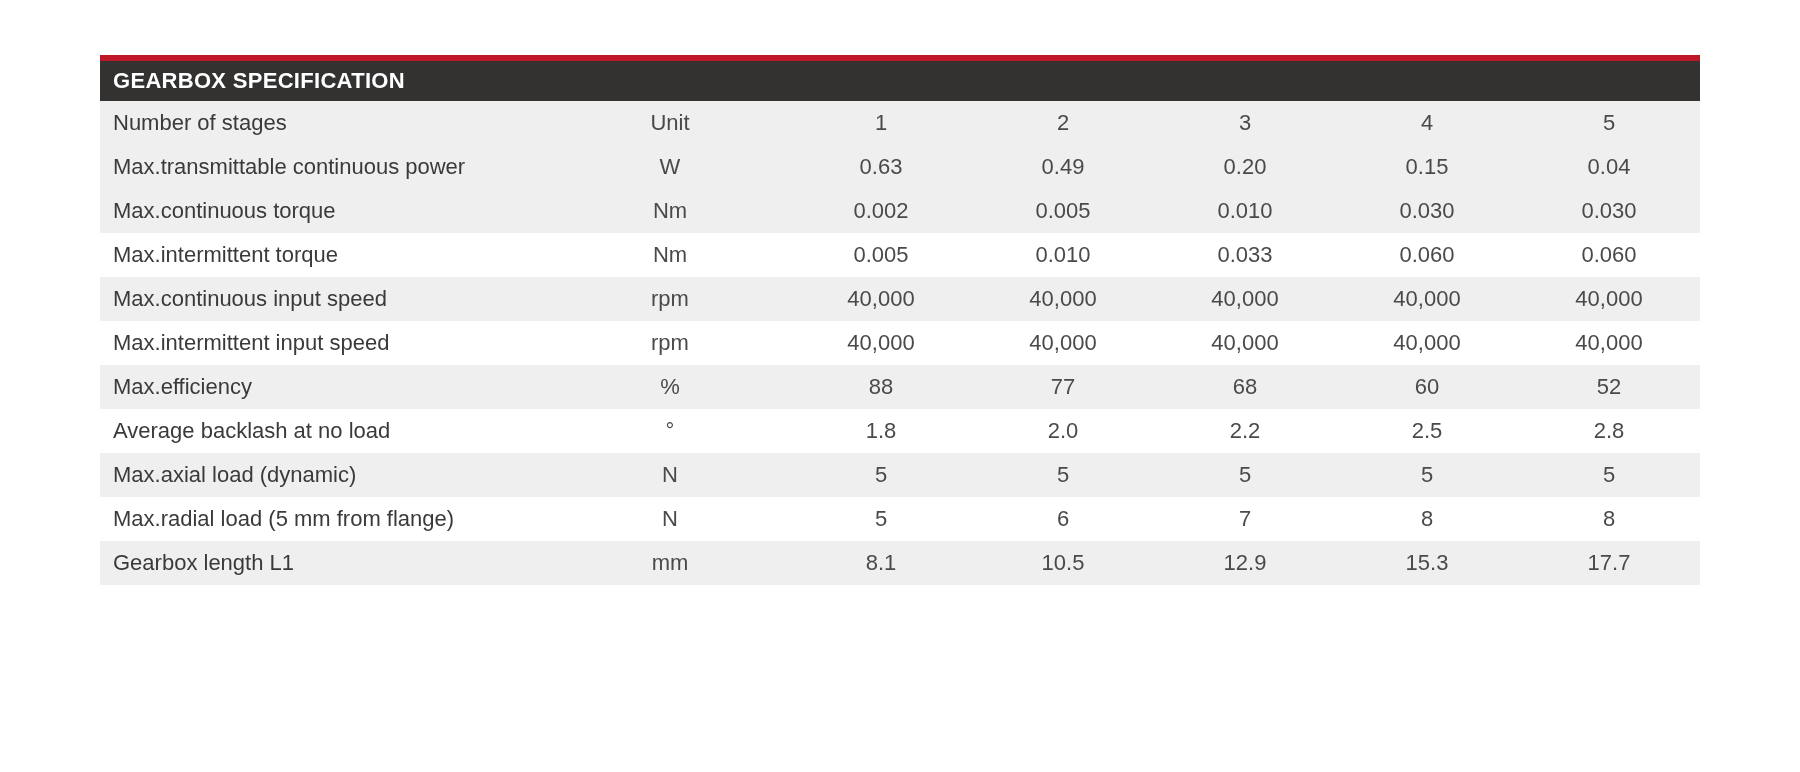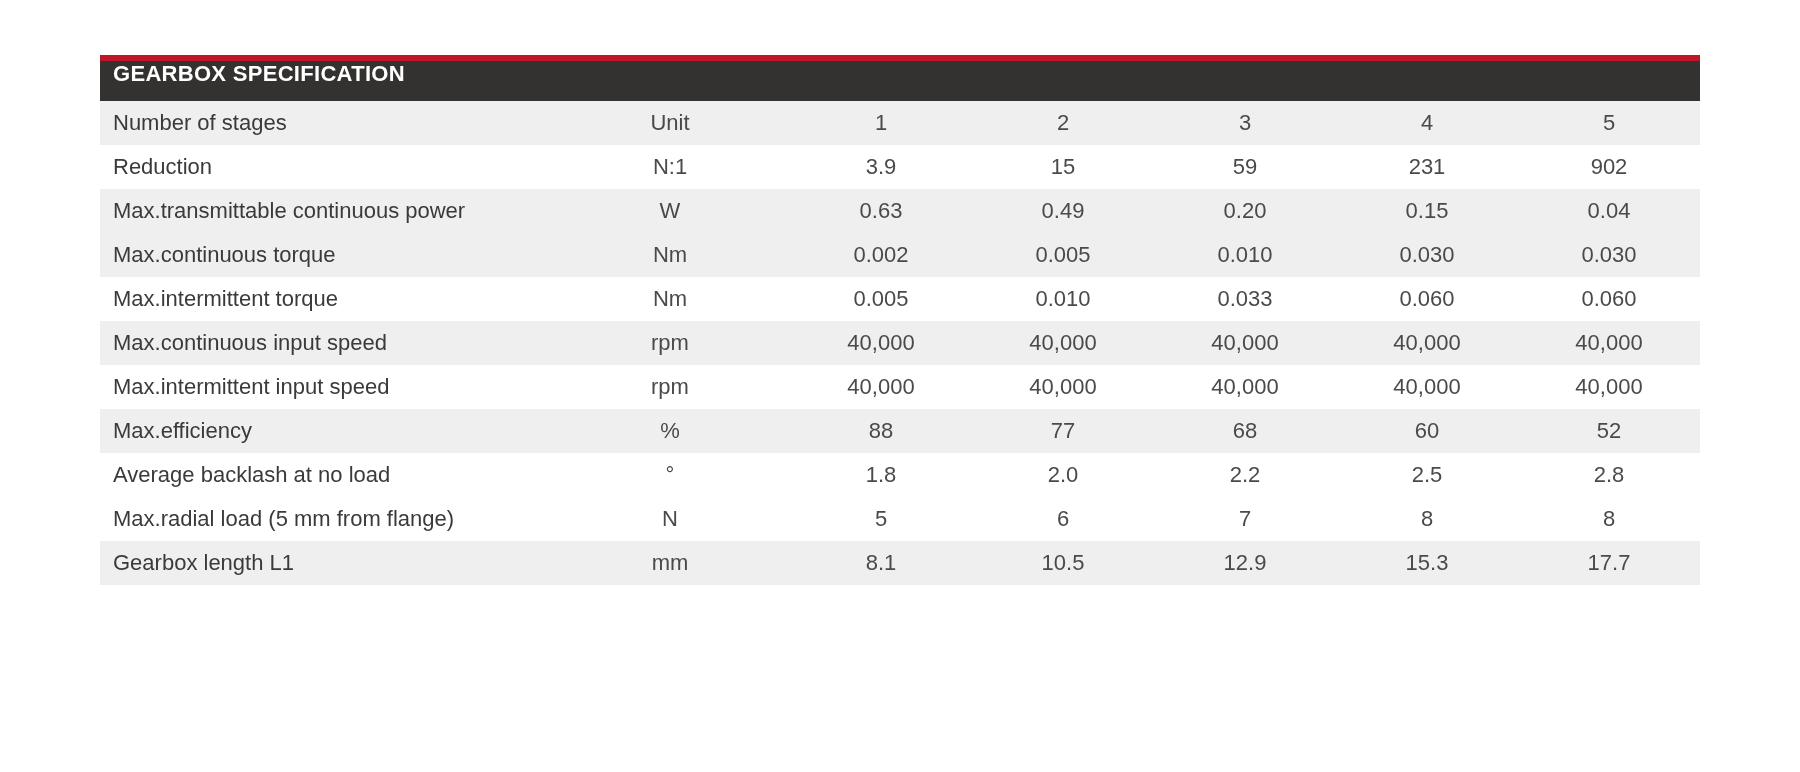--- a/index.html
+++ b/index.html
@@ -21,20 +21,21 @@
     top: 55px;
     width: 1600px;
   }
   .accent-bar {
     height: 6px;
     width: 100%;
   }
   .title-bar {
     height: 40px;
     display: flex;
+    align-items: center;
     padding-left: 13px;
     box-sizing: border-box;
   }
   .title-bar .title {
     color: #ffffff;
     font-size: 22px;
     font-weight: bold;
     letter-spacing: 0.3px;
   }
   table.spec-table {
@@ -87,29 +88,20 @@
       <tbody>
           <tr class="alt">
             <td class="label-cell">Number of stages</td>
             <td>Unit</td>
             <td>1</td>
             <td>2</td>
             <td>3</td>
             <td>4</td>
             <td>5</td>
           </tr>
-          <tr>
-            <td class="label-cell">Reduction</td>
-            <td>N:1</td>
-            <td>3.9</td>
-            <td>15</td>
-            <td>59</td>
-            <td>231</td>
-            <td>902</td>
-          </tr>
           <tr class="alt">
             <td class="label-cell">Max.transmittable continuous power</td>
             <td>W</td>
             <td>0.63</td>
             <td>0.49</td>
             <td>0.20</td>
             <td>0.15</td>
             <td>0.04</td>
           </tr>
           <tr class="alt">
@@ -159,20 +151,29 @@
           </tr>
           <tr>
             <td class="label-cell">Average backlash at no load</td>
             <td>°</td>
             <td>1.8</td>
             <td>2.0</td>
             <td>2.2</td>
             <td>2.5</td>
             <td>2.8</td>
           </tr>
+          <tr class="alt">
+            <td class="label-cell">Max.axial load (dynamic)</td>
+            <td>N</td>
+            <td>5</td>
+            <td>5</td>
+            <td>5</td>
+            <td>5</td>
+            <td>5</td>
+          </tr>
           <tr>
             <td class="label-cell">Max.radial load (5 mm from flange)</td>
             <td>N</td>
             <td>5</td>
             <td>6</td>
             <td>7</td>
             <td>8</td>
             <td>8</td>
           </tr>
           <tr class="alt">

